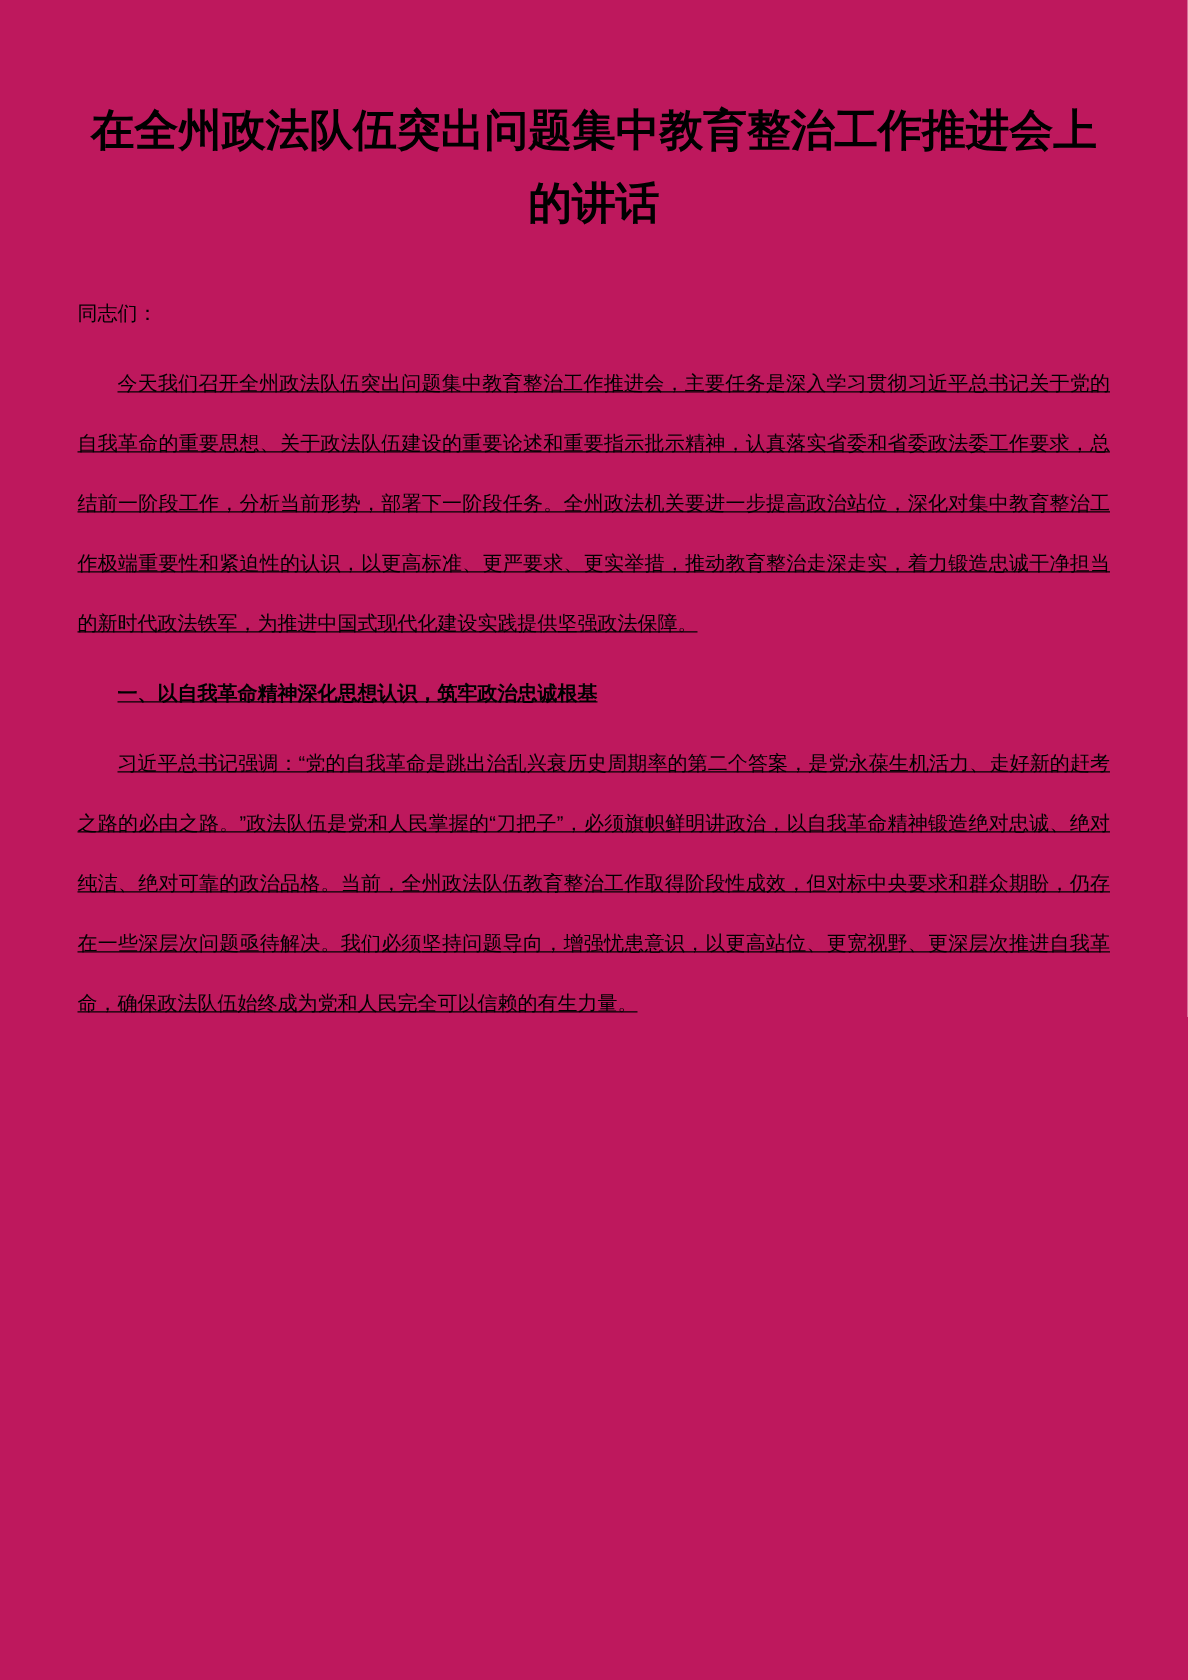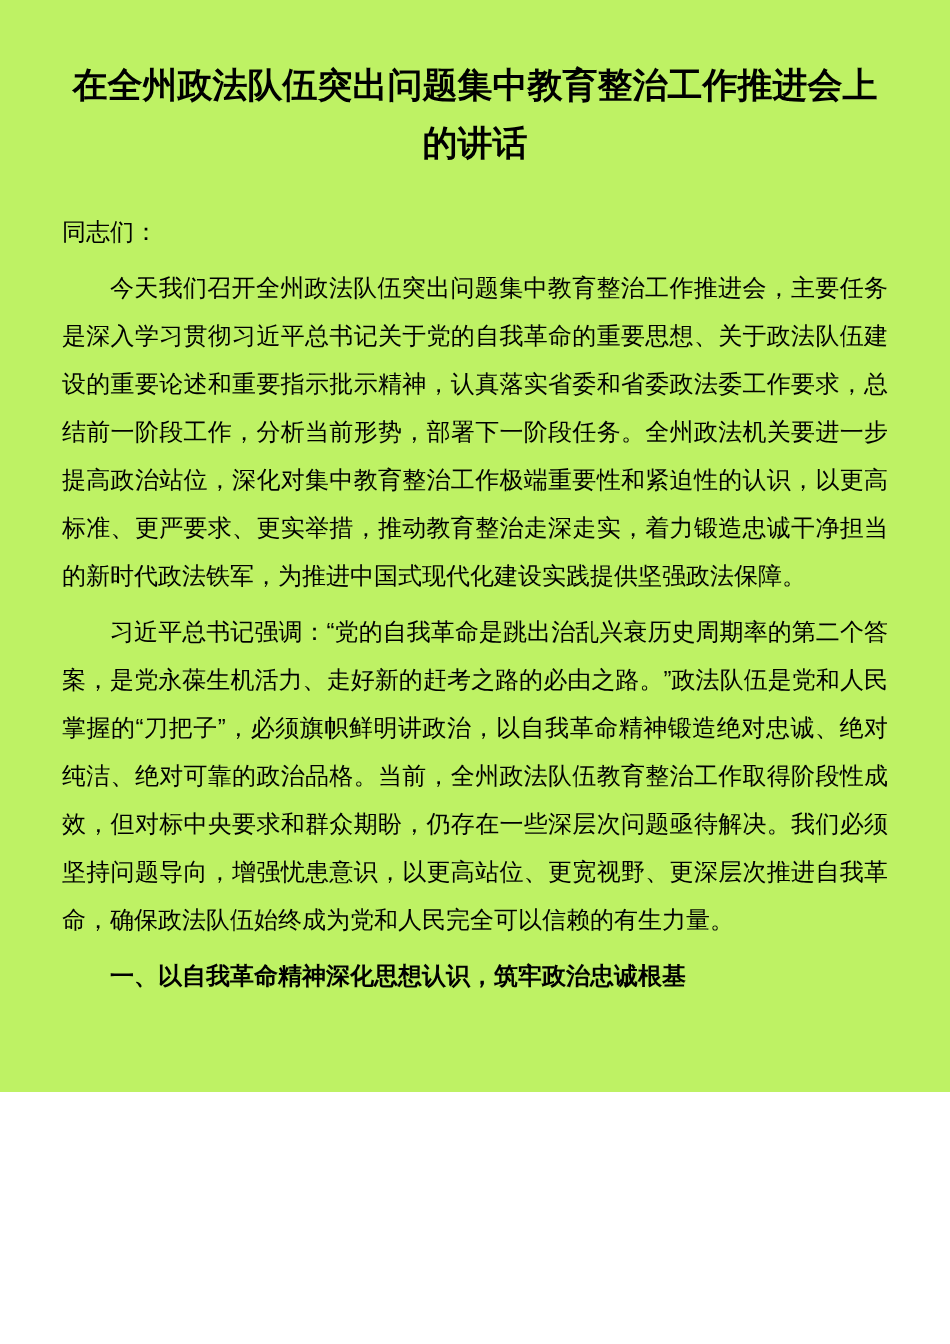--- a/index.html
+++ b/index.html
@@ -10,64 +10,65 @@
     width: 950px;
     height: 1344px;
     background: #ffffff;
     color: #000000;
     font-family: "Liberation Sans", sans-serif;
     overflow: hidden;
   }
   .page {
     box-sizing: border-box;
     width: 950px;
-    height: 1092px;
-    padding: 56px 62px 0 62px;
-    background: #bef264;
+    height: 1344px;
+    padding: 76px 62px 0 62px;
+    background: #be185d;
   }
   .doc-title {
     margin: 0 0 36px 0;
     font-size: 35px;
     line-height: 58px;
     font-weight: 700;
     text-align: center;
     color: #000000;
   }
   .doc-body p {
     margin: 8px 0 0 0;
-    font-size: 24px;
+    font-size: 16px;
     line-height: 48px;
     text-align: justify;
     text-justify: inter-ideograph;
     color: #000000;
     word-break: break-all;
   }
   .doc-body p.salutation {
     margin-top: 0;
     text-align: left;
   }
   .indent {
     text-indent: 2em;
+    text-decoration: underline;
   }
   .heading {
     font-weight: 700;
   }
   .lead {
     font-weight: 700;
   }
 </style>
 </head>
 <body>
 
 <div class="page">
   <h1 class="doc-title">在全州政法队伍突出问题集中教育整治工作推进会上的讲话</h1>
 
   <div class="doc-body">
     <p class="salutation">同志们：</p>
 
     <p class="indent">今天我们召开全州政法队伍突出问题集中教育整治工作推进会，主要任务是深入学习贯彻习近平总书记关于党的自我革命的重要思想、关于政法队伍建设的重要论述和重要指示批示精神，认真落实省委和省委政法委工作要求，总结前一阶段工作，分析当前形势，部署下一阶段任务。全州政法机关要进一步提高政治站位，深化对集中教育整治工作极端重要性和紧迫性的认识，以更高标准、更严要求、更实举措，推动教育整治走深走实，着力锻造忠诚干净担当的新时代政法铁军，为推进中国式现代化建设实践提供坚强政法保障。</p>
 
+    <p class="indent heading">一、以自我革命精神深化思想认识，筑牢政治忠诚根基</p>
+
     <p class="indent">习近平总书记强调：“党的自我革命是跳出治乱兴衰历史周期率的第二个答案，是党永葆生机活力、走好新的赶考之路的必由之路。”政法队伍是党和人民掌握的“刀把子”，必须旗帜鲜明讲政治，以自我革命精神锻造绝对忠诚、绝对纯洁、绝对可靠的政治品格。当前，全州政法队伍教育整治工作取得阶段性成效，但对标中央要求和群众期盼，仍存在一些深层次问题亟待解决。我们必须坚持问题导向，增强忧患意识，以更高站位、更宽视野、更深层次推进自我革命，确保政法队伍始终成为党和人民完全可以信赖的有生力量。</p>
-
-    <p class="indent heading">一、以自我革命精神深化思想认识，筑牢政治忠诚根基</p>
 
   </div>
 </div>
 
 </body></html>

